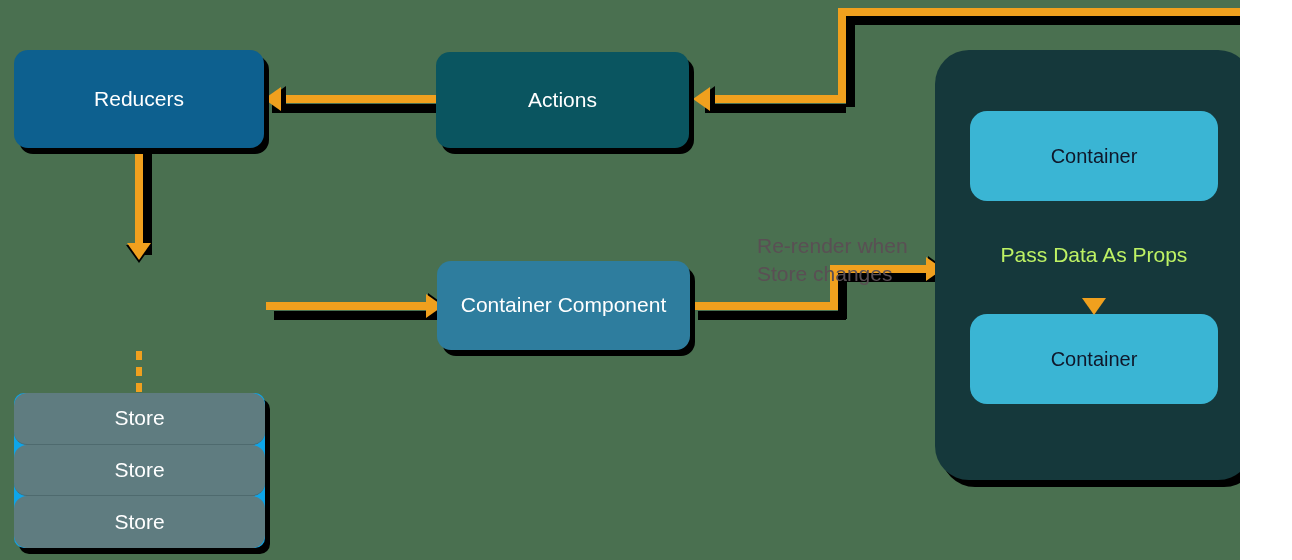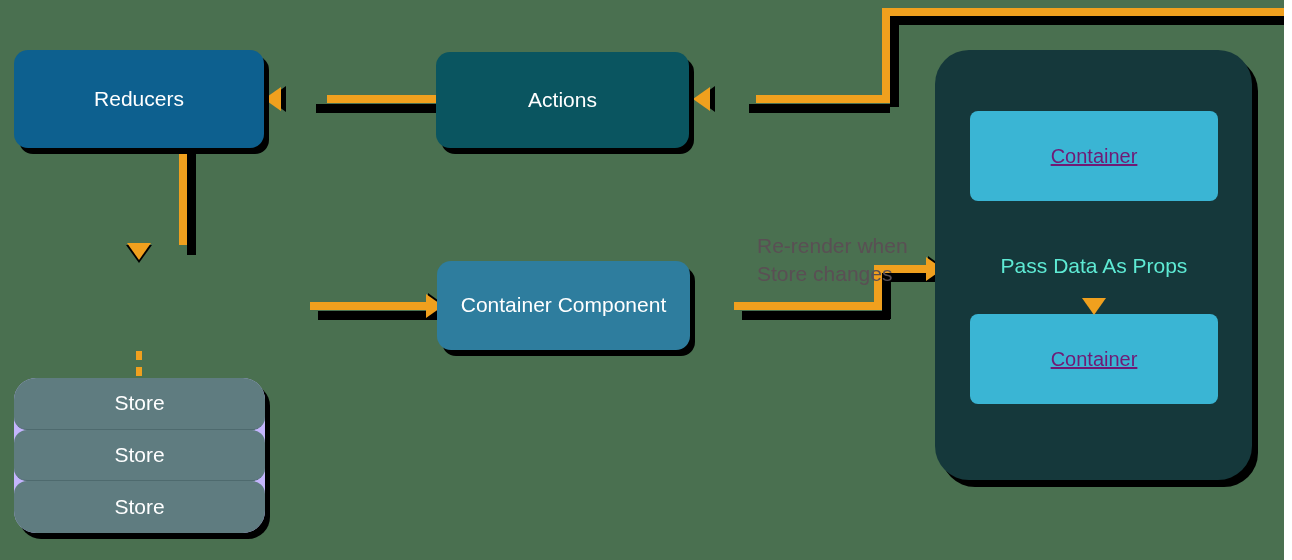--- a/index.html
+++ b/index.html
@@ -7,21 +7,20 @@
     padding: 0;
     background: #fff;
   }
   #canvas {
     position: relative;
     width: 1240px;
     height: 560px;
     background: #4a7050;
     font-family: "Liberation Sans", sans-serif;
     overflow: hidden;
-    padding-left: 44px;
   }
 
   
   .node {
     position: absolute;
     box-sizing: border-box;
     display: flex;
     flex-direction: column;
     align-items: center;
     justify-content: center;
@@ -55,26 +54,26 @@
   }
   #provider {
     left: 437px; top: 261px; width: 253px; height: 89px;
     background: #2e7d9e;
     font-size: 21px;
   }
 
   
   #store-stack {
     position: absolute;
-    left: 14px; top: 378px;
+    left: 14px; top: 393px;
     width: 251px; height: 155px;
-    border-radius: 22px;
+    border-radius: 10px;
     box-shadow: 5px 6px 0 0 #000000;
     z-index: 5;
-    background: #c4b5fd;
+    background: #0ea5e9;
     overflow: hidden;
   }
   .store-item {
     box-sizing: border-box;
     height: 51.6px;
     background: #5f7c80;
     color: #fff;
     font-size: 21px;
     display: flex;
     align-items: center;
@@ -97,48 +96,46 @@
   }
   .inner-box {
     position: absolute;
     box-sizing: border-box;
     display: flex;
     flex-direction: column;
     align-items: center;
     justify-content: center;
     text-align: center;
     background: #3ab5d4;
-    color: #701a75;
-    border-radius: 8px;
+    color: #0f172a;
+    border-radius: 17px;
     font-size: 20px;
     z-index: 6;
-    text-decoration: underline;
   }
   #smart-component {
     left: 970px; top: 111px; width: 248px; height: 90px;
   }
   #dumb-component {
     left: 970px; top: 314px; width: 248px; height: 90px;
   }
   .inner-box .line1, .inner-box .line2 {
     display: block;
     line-height: 1.3;
     white-space: nowrap;
   }
 
   #pass-data-label {
     position: absolute;
     left: 970px; top: 243px;
     width: 248px;
     text-align: center;
-    color: #5eead4;
+    color: #bef264;
     font-size: 21px;
     z-index: 7;
     white-space: nowrap;
-    margin-top: 11px;
   }
 
   
   #rerender-note {
     position: absolute;
     left: 757px; top: 232px;
     width: 210px;
     color: #5a4f54;
     font-size: 21px;
     line-height: 1.32;

